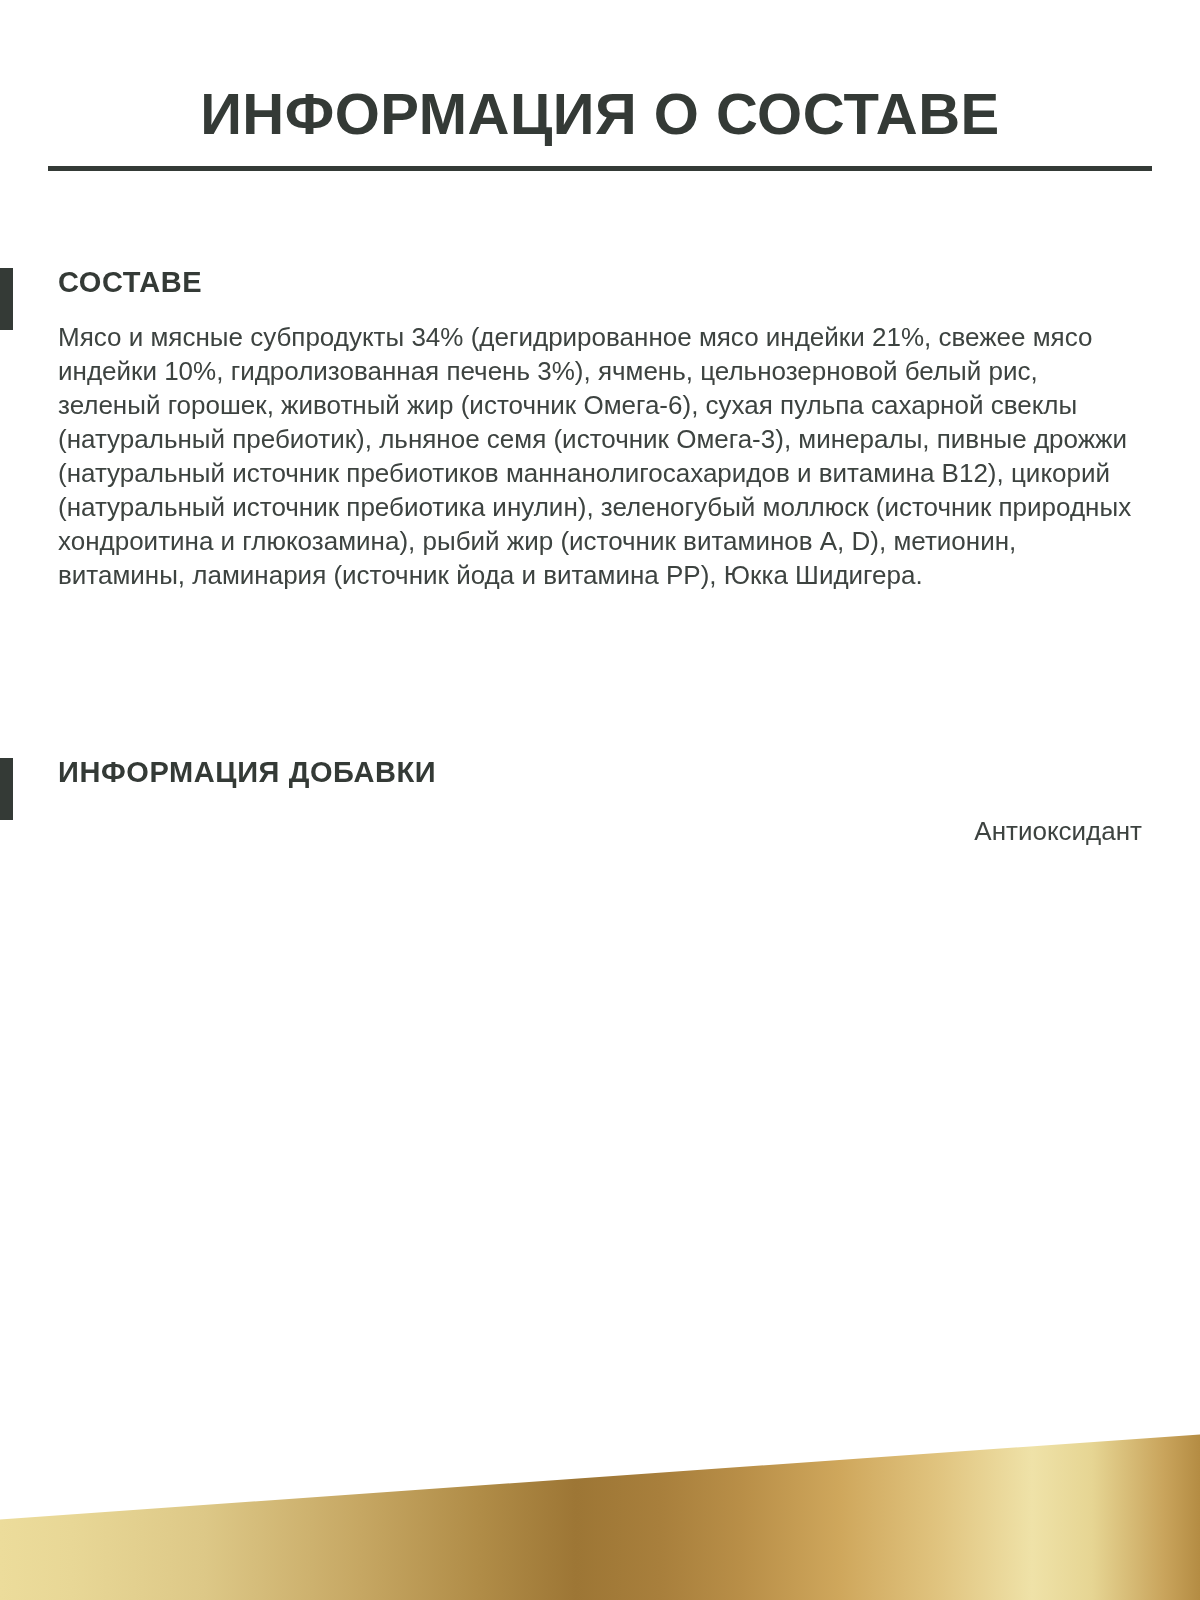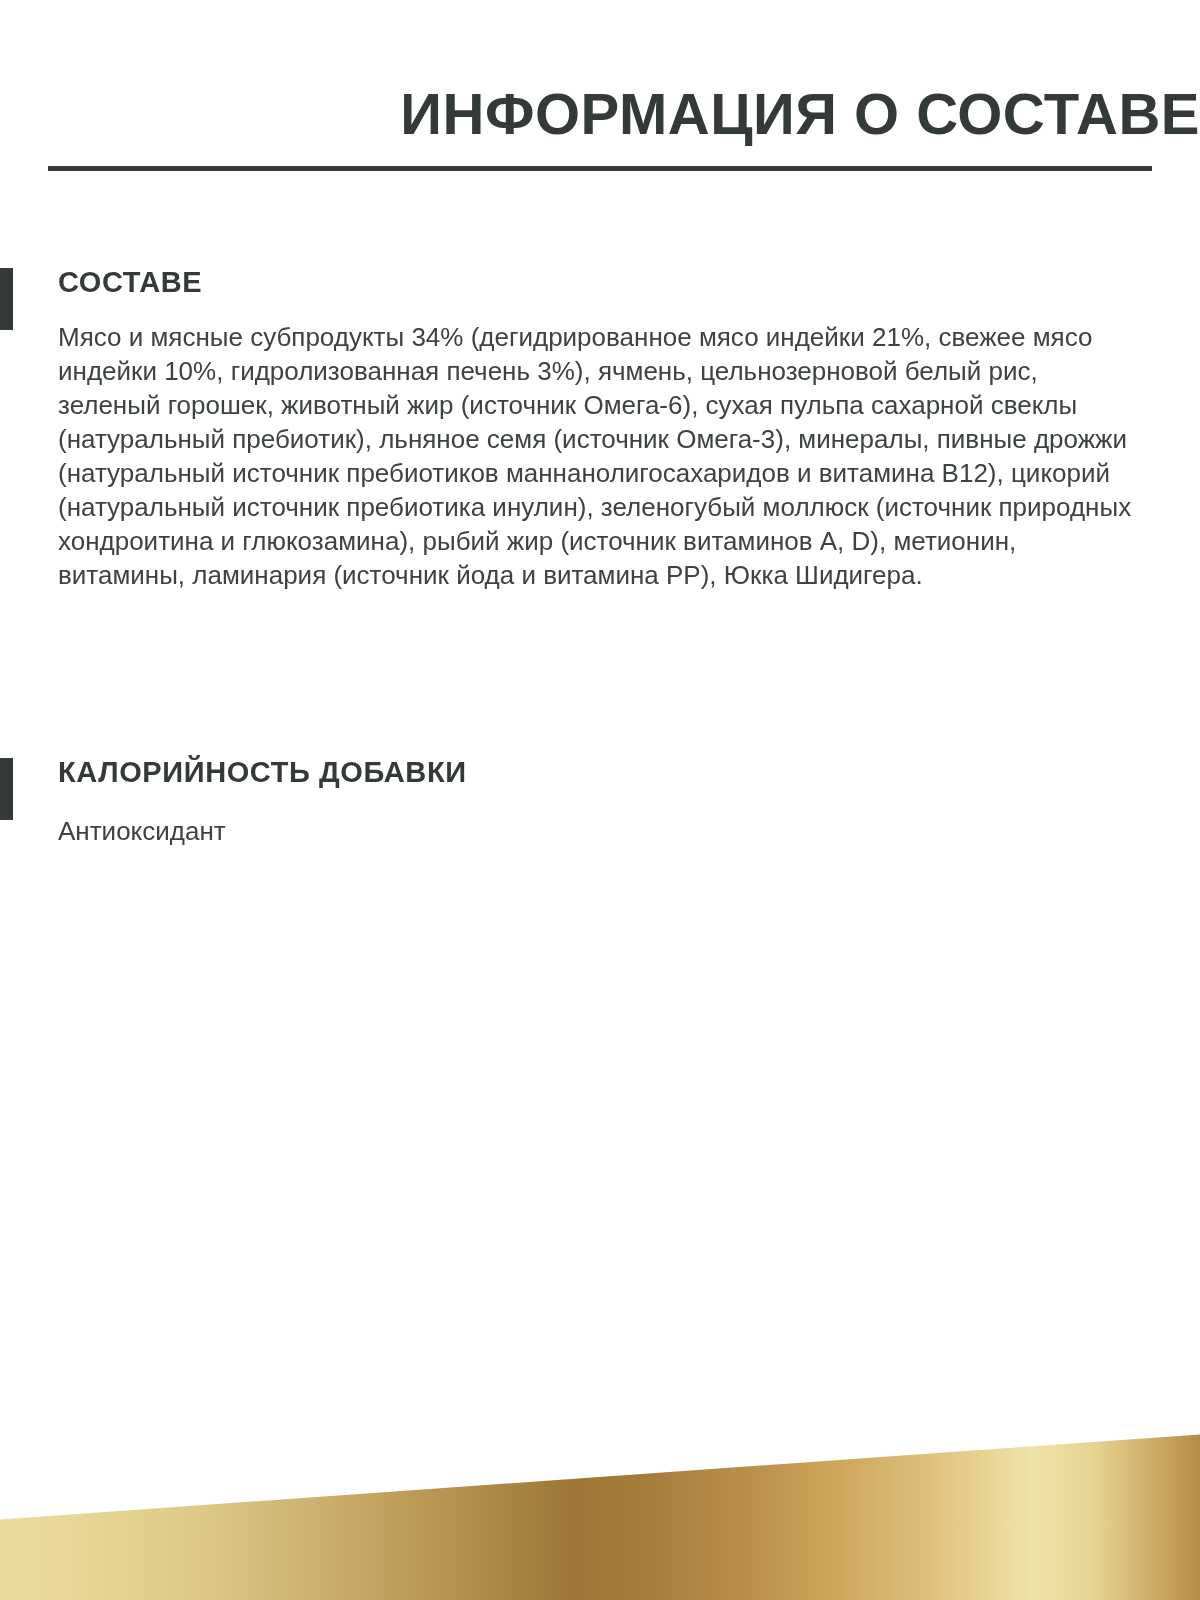--- a/index.html
+++ b/index.html
@@ -21,21 +21,21 @@
     height: 1600px;
     box-sizing: border-box;
   }
 
   
   .page-title {
     position: absolute;
     top: 46px;
     left: 0;
     width: 1200px;
-    text-align: right;
+    text-align: center;
     font-size: 58px;
     font-weight: bold;
     letter-spacing: 0.5px;
     color: #343a36;
     line-height: 1.0;
     white-space: nowrap;
   }
 
   .title-divider {
     position: absolute;
@@ -81,20 +81,21 @@
     font-size: 26px;
     font-weight: normal;
     color: #3d4340;
     line-height: 34px;
     max-width: 1090px;
     text-align: left;
   }
 
   .section-body.compact {
     padding-top: 22px;
+    text-align: right;
   }
 
   
   .gold-band {
     position: absolute;
     left: 0;
     bottom: 0;
     width: 1200px;
     height: 230px;
     background: linear-gradient(
@@ -128,20 +129,20 @@
   <div class="title-divider"></div>
 
   <section class="section section-ingredients">
     <div class="accent-bar"></div>
     <h2 class="section-heading">СОСТАВЕ</h2>
     <p class="section-body">Мясо и мясные субпродукты 34% (дегидрированное мясо индейки 21%, свежее мясо индейки 10%, гидролизованная печень 3%), ячмень, цельнозерновой белый рис, зеленый горошек, животный жир (источник Омега-6), сухая пульпа сахарной свеклы (натуральный пребиотик), льняное семя (источник Омега-3), минералы, пивные дрожжи (натуральный источник пребиотиков маннанолигосахаридов и витамина B12), цикорий (натуральный источник пребиотика инулин), зеленогубый моллюск (источник природных хондроитина и глюкозамина), рыбий жир (источник витаминов A, D), метионин, витамины, ламинария (источник йода и витамина PP), Юкка Шидигера.</p>
   </section>
 
   <section class="section section-additives">
     <div class="accent-bar"></div>
-    <h2 class="section-heading">КАЛОРИЙНОСТЬ ДОБАВКИ</h2>
+    <h2 class="section-heading">ИНФОРМАЦИЯ ДОБАВКИ</h2>
     <p class="section-body compact">Антиоксидант</p>
   </section>
 
 
   <div class="gold-band"></div>
 
 </div>
 
 </body></html>

